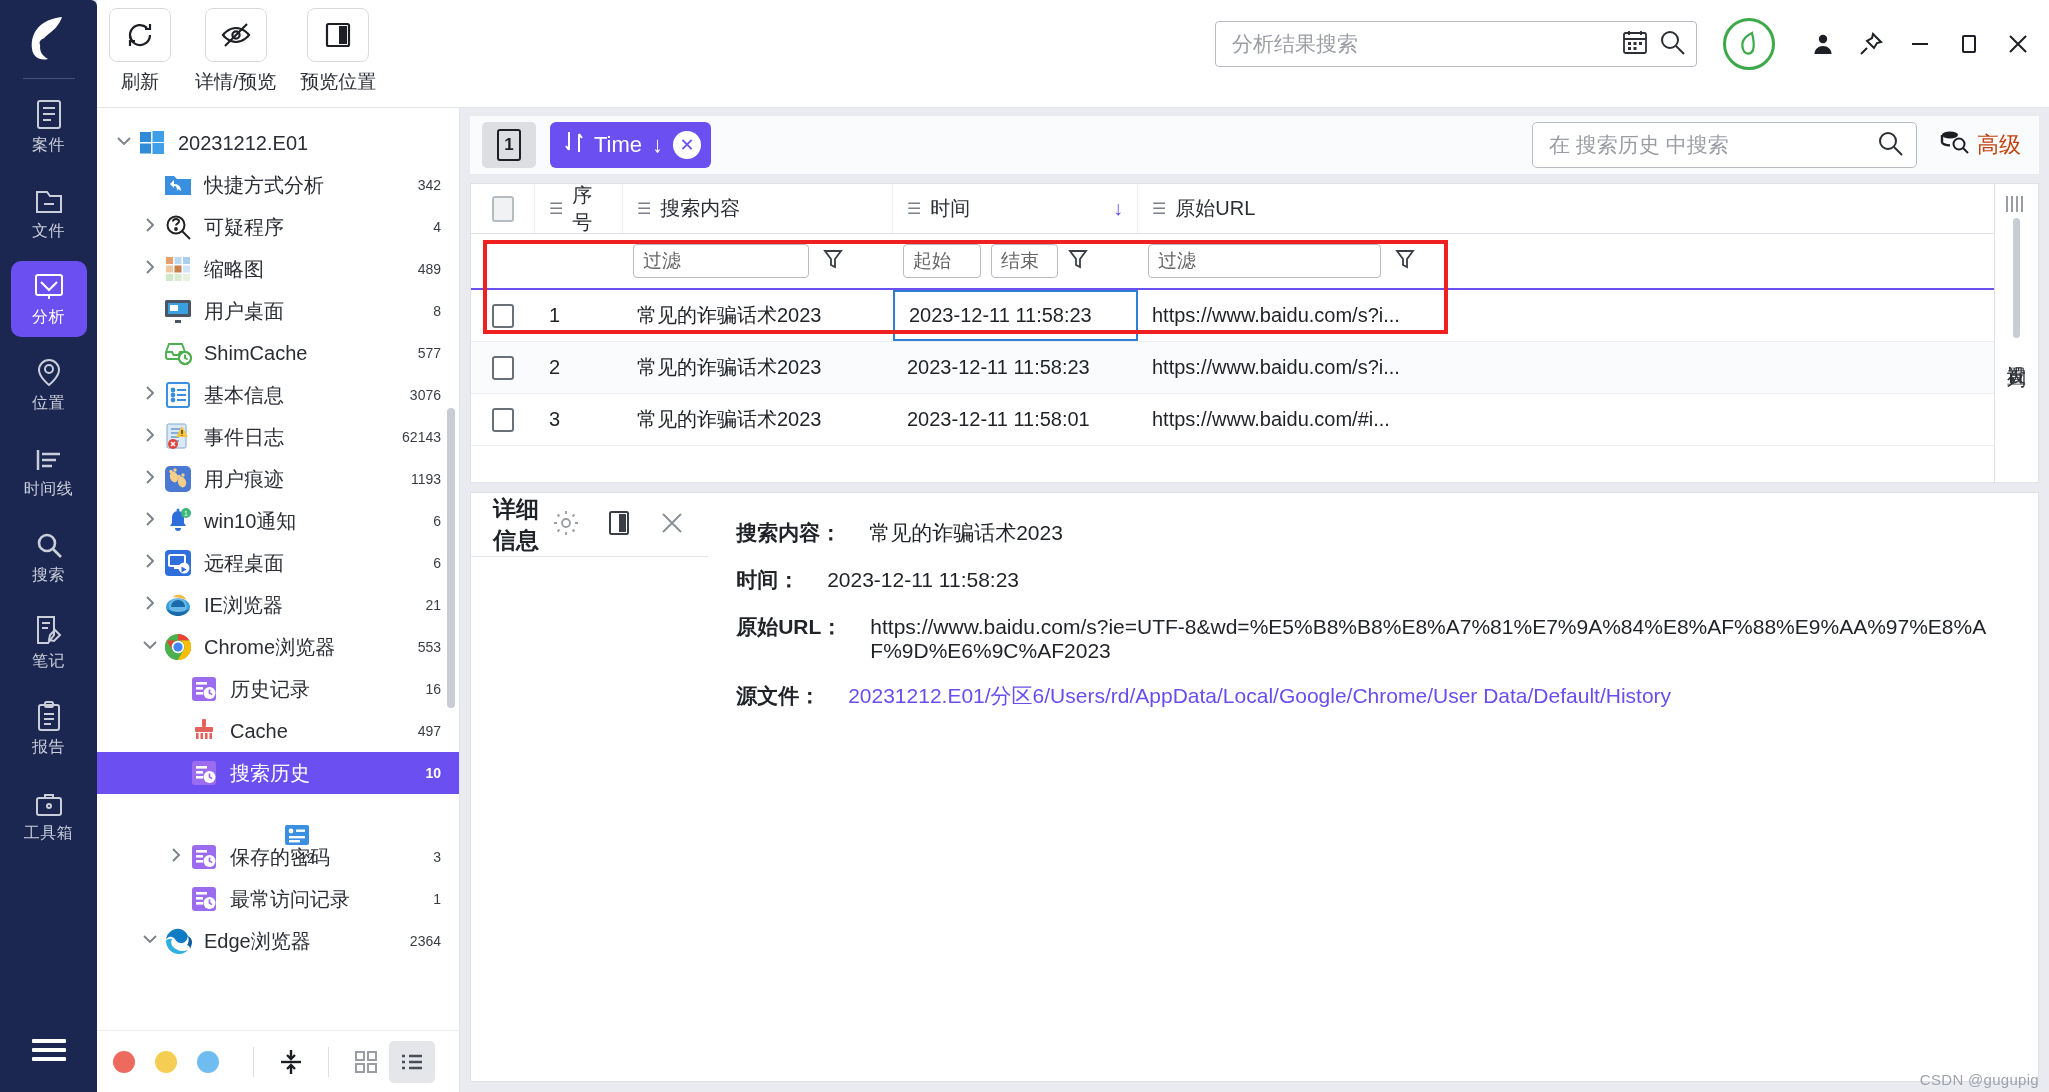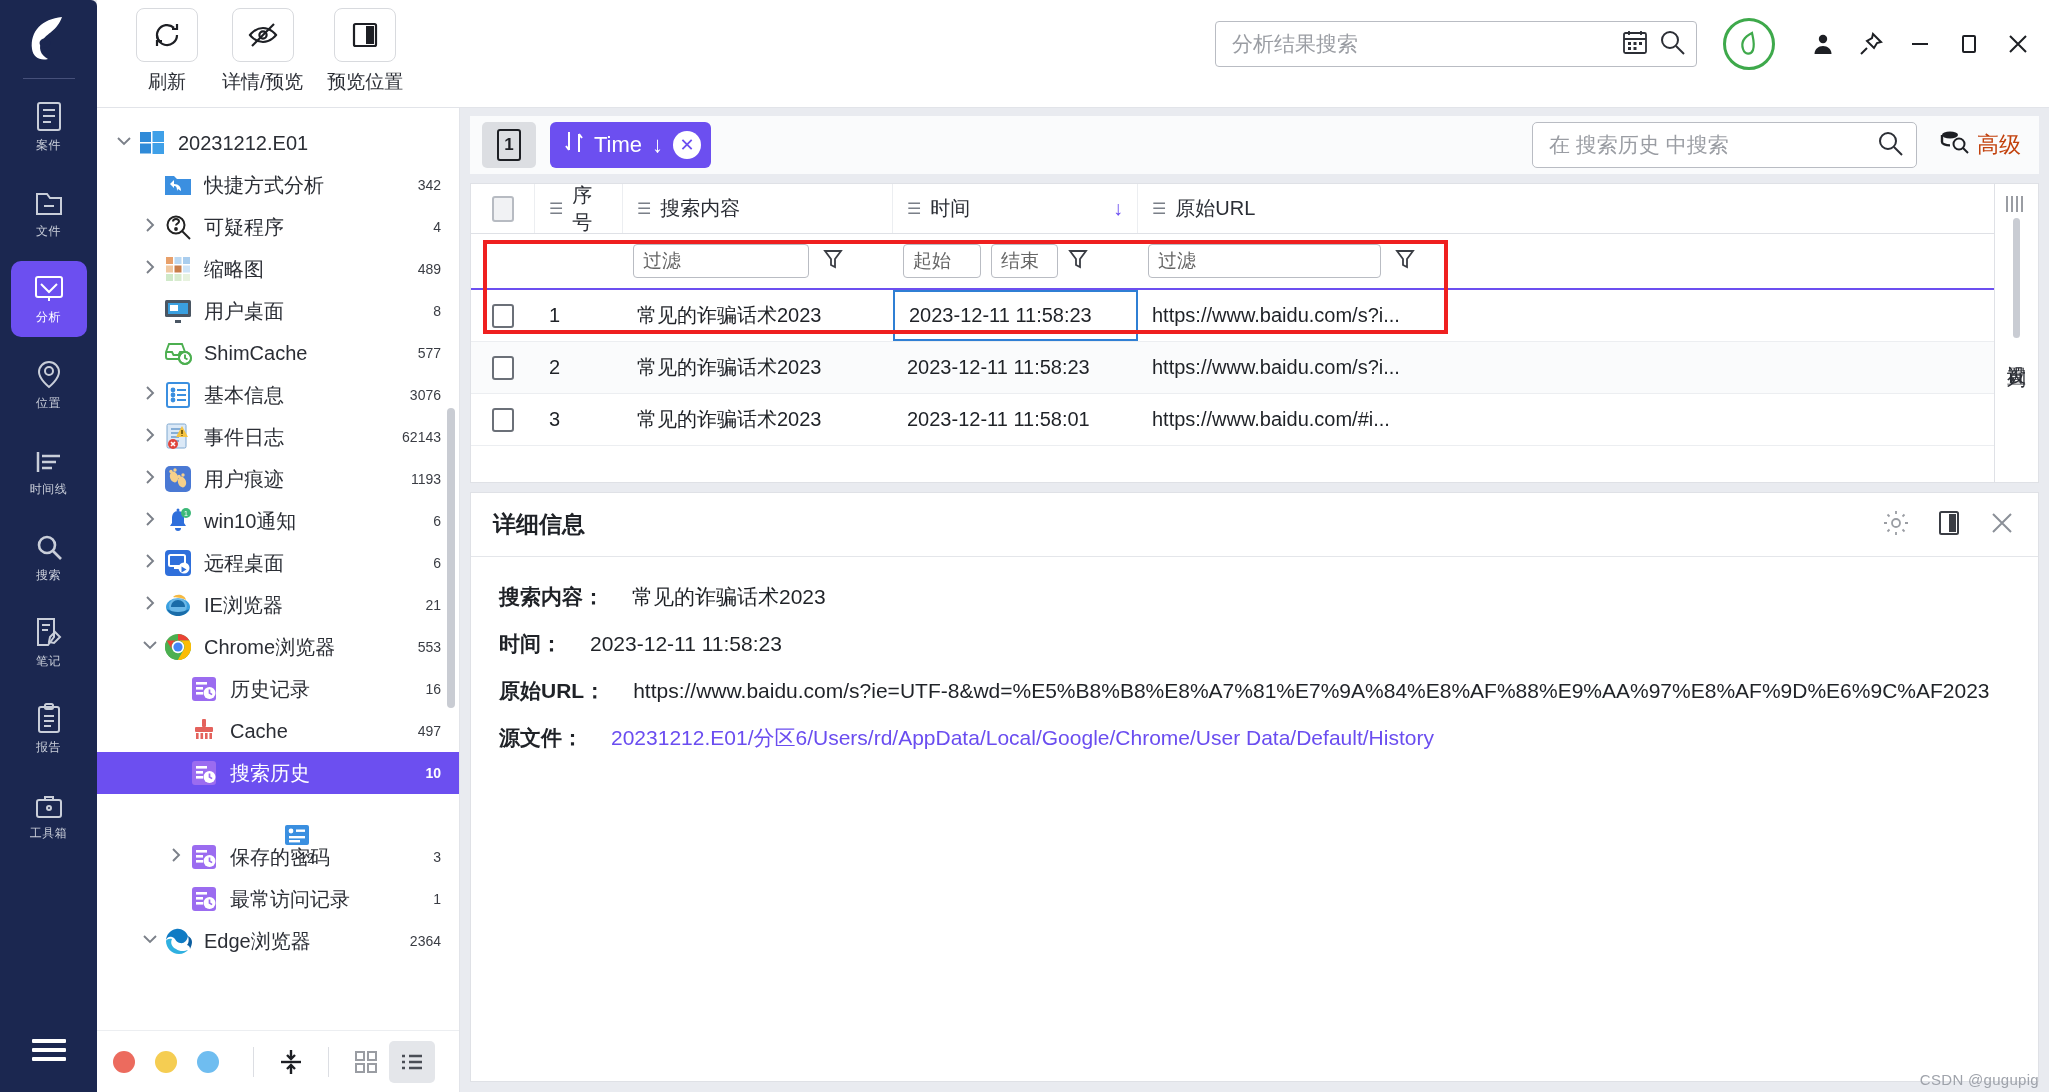--- a/index.html
+++ b/index.html
@@ -33,37 +33,37 @@
     width: 52px; height: 1px; background: #46507a; margin: 2px 0 10px 0;
   }
   .rail-item {
     width: 76px; height: 76px;
     display: flex; flex-direction: column; align-items: center; justify-content: center;
     color: #c9ced9; margin-bottom: 10px; border-radius: 10px;
     cursor: pointer;
   }
   .rail-item.active { background: #6c4ff0; color: #fff; }
   .rail-item .ric { height: 32px; display: flex; align-items: flex-end; }
-  .rail-item .rlabel { font-size: 12px; margin-top: 5px; letter-spacing: .5px; }
+  .rail-item .rlabel { font-size: 16px; margin-top: 5px; letter-spacing: .5px; }
   .rail-bottom {
     position: absolute; bottom: 26px; left: 0; width: 97px;
     display: flex; justify-content: center;
   }
   .hamburger { width: 34px; }
   .hamburger div { height: 4px; background: #fff; margin: 5px 0; border-radius: 1px; }
 
   
   .right { flex: 1; display: flex; flex-direction: column; min-width: 0; background:#fff;}
 
   
   .titlebar {
     height: 108px; background: #fff; display: flex; align-items: flex-start;
     border-bottom: 1px solid #e2e4e9; position: relative; flex: 0 0 108px;
   }
-  .tb-tools { display: flex; padding-left: 39px; padding-top: 8px; gap: 24px; }
+  .tb-tools { display: flex; padding-left: 12px; padding-top: 8px; gap: 24px; }
   .tb-tool { display: flex; flex-direction: column; align-items: center; cursor: pointer; }
   .tb-btn {
     width: 62px; height: 54px; border: 1px solid #d8dade; border-radius: 8px;
     background: #fff; display: flex; align-items: center; justify-content: center;
   }
   .tb-cap { font-size: 19px; color: #2c2f36; margin-top: 7px; white-space: nowrap; }
 
   .tb-right {
     position: absolute; right: 0; top: 18px; display: flex; align-items: center; gap: 0px;
     padding-right: 18px;
@@ -214,21 +214,21 @@
   }
   .vbar { width: 7px; height: 120px; background: #c9ccd3; border-radius: 4px; margin-top: 6px; }
   .sidelabel {
     writing-mode: vertical-rl; font-size: 19px; color: #2b2e35; margin-top: 12px; letter-spacing: 2px;
   }
   .grip { width: 22px; display: flex; gap: 3px; margin-top: 2px; }
   .grip i { display: block; width: 2px; height: 16px; background: #9a9da3; }
 
   
   .detail {
-    background: #fff; flex: 1; min-height: 0; display: flex; flex-direction: column;
+    background: #fff; flex: 1; min-height: 0; display: flex; flex-direction: row;
     border: 1px solid #dfe1e6;
   }
   .dhead {
     height: 64px; display: flex; align-items: center; padding: 0 22px;
     border-bottom: 1px solid #e4e6ea;
   }
   .dtitle { font-size: 23px; font-weight: bold; color: #1f2227; }
   .dhead-icons { margin-left: auto; display: flex; align-items: center; gap: 26px; }
   .dbody { padding: 26px 28px; display: flex; flex-direction: column; gap: 19px; }
   .drow { font-size: 21px; color: #1f2227; display: flex; align-items: baseline; }

